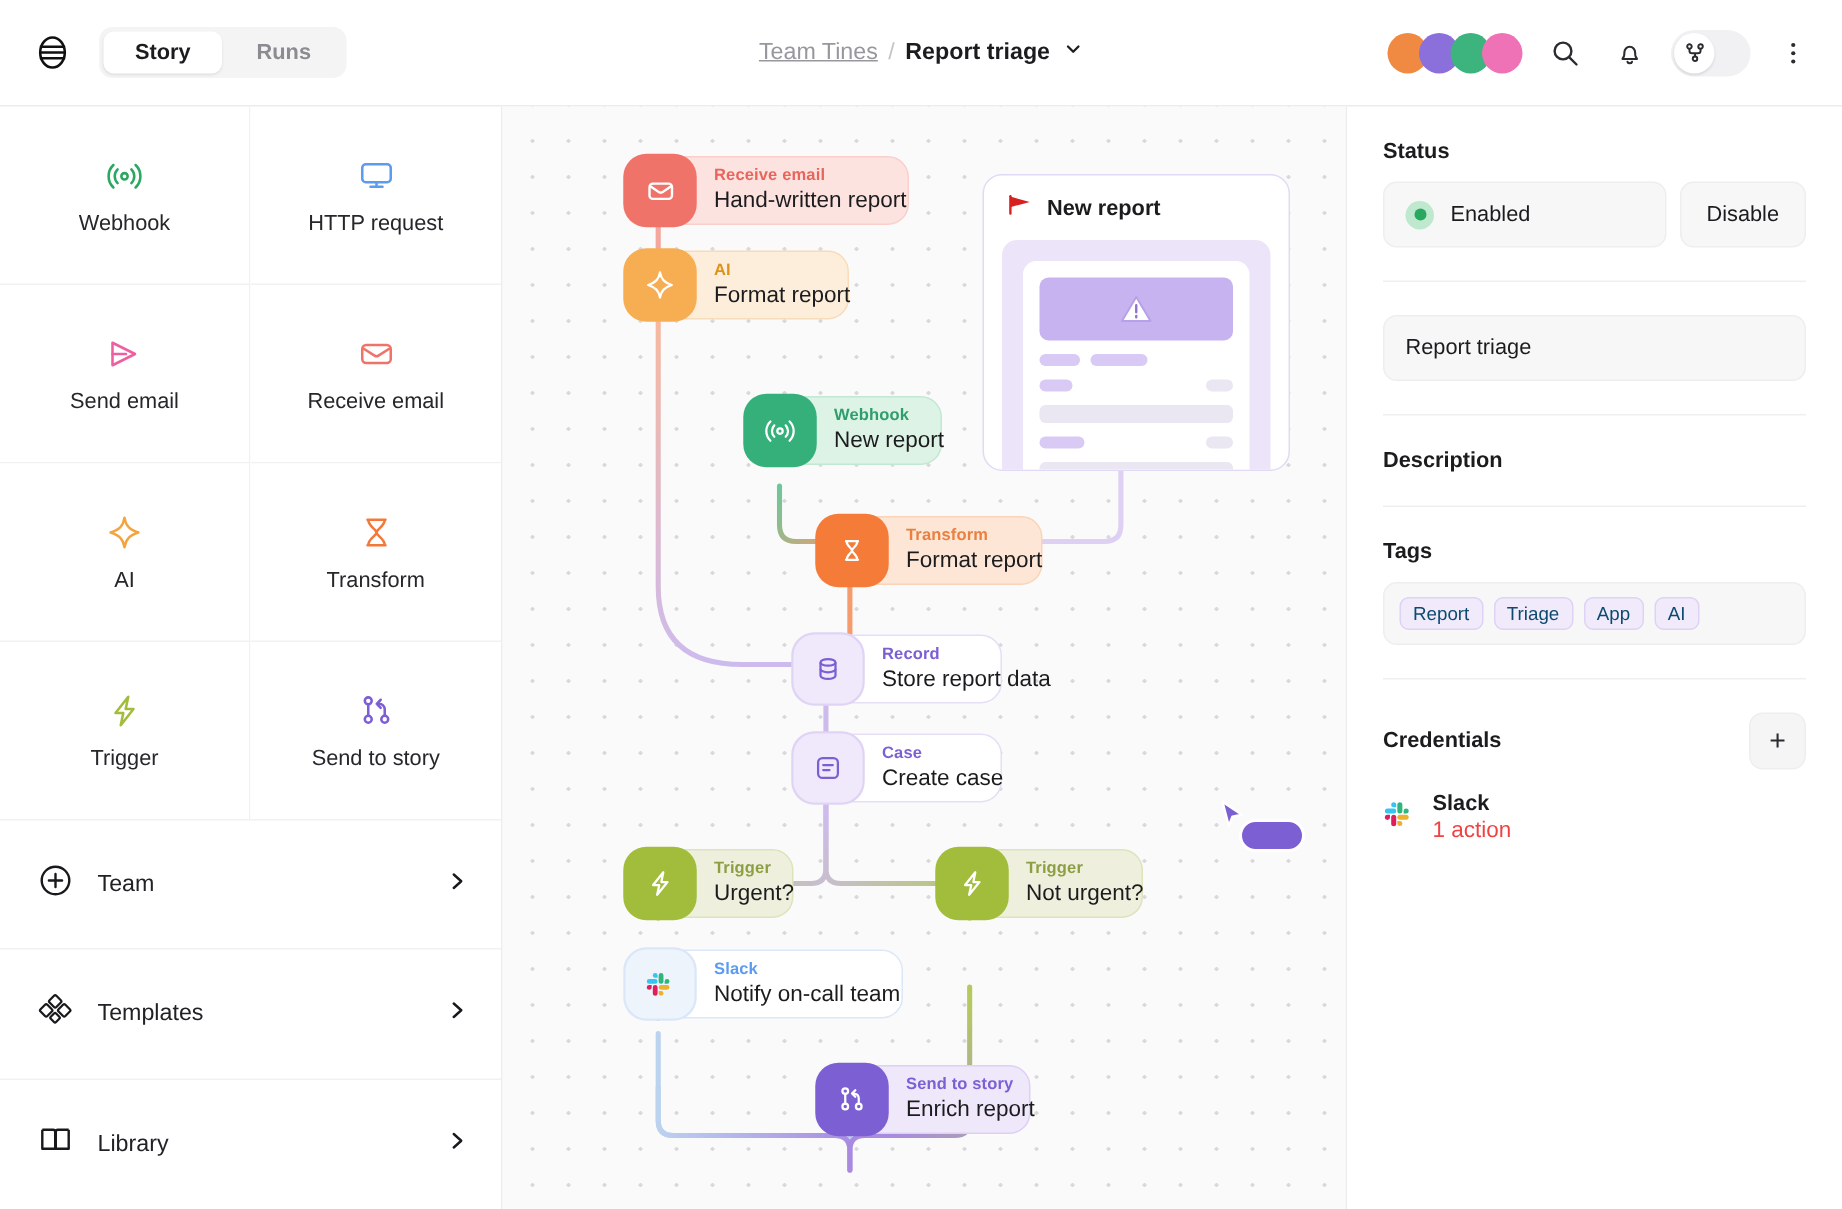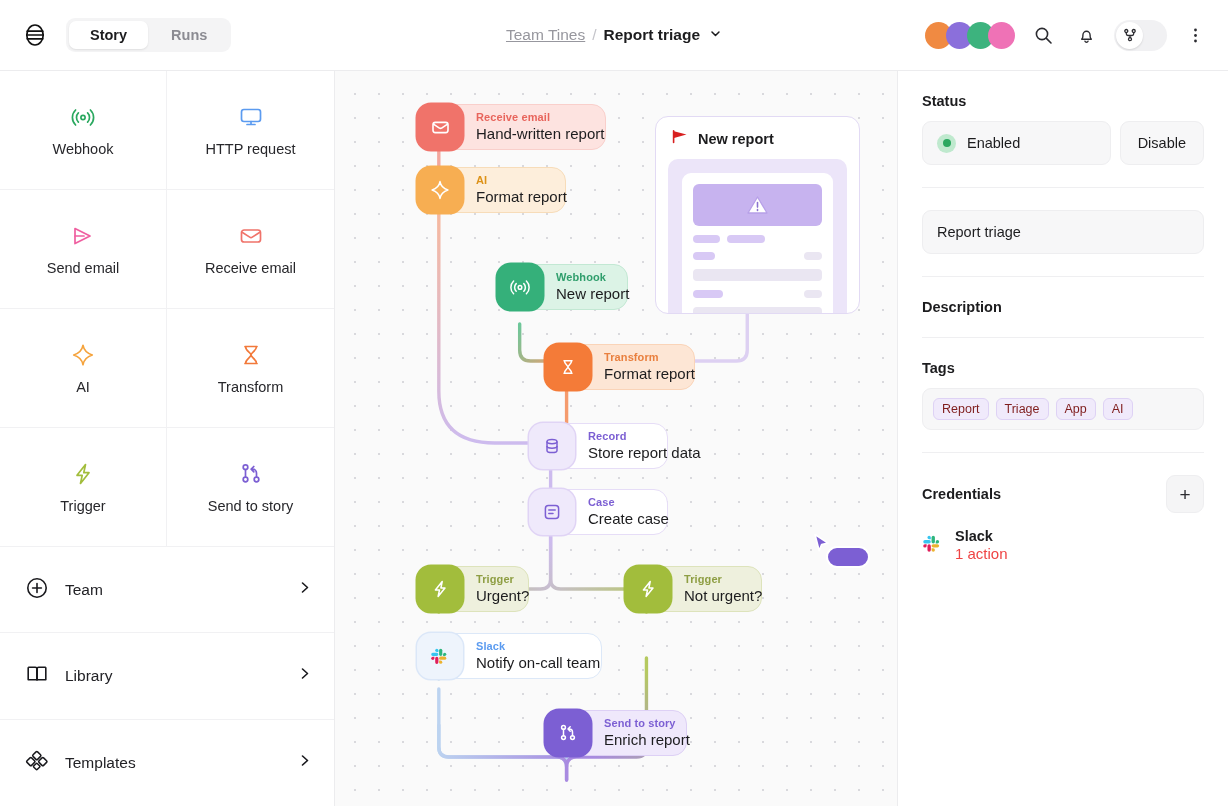--- a/index.html
+++ b/index.html
@@ -161,21 +161,21 @@
   }
   .desc-box {
     border-radius: 9px; background: #f7f7f8; border: 1px solid #eeeef0;
     padding: 13px 14px; font-size: 14.2px; color: #26262a; line-height: 1.52;
   }
   .tags-box {
     border-radius: 9px; background: #f7f7f8; border: 1px solid #eeeef0;
     padding: 9px 10px; display: flex; flex-wrap: wrap; gap: 7px;
   }
   .tag {
-    background: #f0eafb; border: 1px solid #ded2f5; color: #7f1d1d;
+    background: #f0eafb; border: 1px solid #ded2f5; color: #0c4a6e;
     font-size: 12.5px; border-radius: 6px; padding: 3px 8px; cursor: pointer;
   }
   .cred-head { display: flex; align-items: center; }
   .add-btn {
     margin-left: auto; width: 38px; height: 38px; border-radius: 9px;
     background: #f5f5f6; border: 1px solid #eeeef0;
     display: flex; align-items: center; justify-content: center; cursor: pointer;
     font-size: 19px; color: #2b2b30; line-height: 1;
   }
   .cred-item { display: flex; align-items: center; gap: 12px; margin-top: 14px; cursor: pointer; }
@@ -348,42 +348,42 @@
         <span class="nav-chev">
           <svg width="15" height="15" viewBox="0 0 15 15" fill="none">
               <path d="M5.5 3l5 4.5-5 4.5" stroke="#19191d" stroke-width="1.6" stroke-linecap="round" stroke-linejoin="round"></path>
             </svg>
         </span>
       </div>
 
       <div class="nav-row">
         <span>
           <svg width="24" height="24" viewBox="0 0 24 24" fill="none">
-            <path d="M3.2 5.2h7.2c.8 0 1.4.6 1.4 1.4v12M20.8 5.2h-7.2c-.8 0-1.4.6-1.4 1.4v12" stroke="#19191d" stroke-width="1.6" stroke-linejoin="round"></path>
-            <path d="M3.2 5.2v12.6h17.6V5.2" stroke="#19191d" stroke-width="1.6" stroke-linejoin="round"></path>
-          </svg>
-        </span>
-        <span class="nav-label">Library</span>
-        <span class="nav-chev">
-          <svg width="15" height="15" viewBox="0 0 15 15" fill="none">
-              <path d="M5.5 3l5 4.5-5 4.5" stroke="#19191d" stroke-width="1.6" stroke-linecap="round" stroke-linejoin="round"></path>
-            </svg>
-        </span>
-      </div>
-
-      <div class="nav-row">
-        <span>
-          <svg width="24" height="24" viewBox="0 0 24 24" fill="none">
             <rect x="8.6" y="3.4" width="6.4" height="6.4" rx="1.1" transform="rotate(45 11.8 6.6)" stroke="#19191d" stroke-width="1.5"></rect>
             <rect x="2.6" y="9.4" width="6.4" height="6.4" rx="1.1" transform="rotate(45 5.8 12.6)" stroke="#19191d" stroke-width="1.5"></rect>
             <rect x="14.6" y="9.4" width="6.4" height="6.4" rx="1.1" transform="rotate(45 17.8 12.6)" stroke="#19191d" stroke-width="1.5"></rect>
             <rect x="9.2" y="15" width="5" height="5" rx="1" transform="rotate(45 11.7 17.5)" stroke="#19191d" stroke-width="1.5"></rect>
           </svg>
         </span>
         <span class="nav-label">Templates</span>
+        <span class="nav-chev">
+          <svg width="15" height="15" viewBox="0 0 15 15" fill="none">
+              <path d="M5.5 3l5 4.5-5 4.5" stroke="#19191d" stroke-width="1.6" stroke-linecap="round" stroke-linejoin="round"></path>
+            </svg>
+        </span>
+      </div>
+
+      <div class="nav-row">
+        <span>
+          <svg width="24" height="24" viewBox="0 0 24 24" fill="none">
+            <path d="M3.2 5.2h7.2c.8 0 1.4.6 1.4 1.4v12M20.8 5.2h-7.2c-.8 0-1.4.6-1.4 1.4v12" stroke="#19191d" stroke-width="1.6" stroke-linejoin="round"></path>
+            <path d="M3.2 5.2v12.6h17.6V5.2" stroke="#19191d" stroke-width="1.6" stroke-linejoin="round"></path>
+          </svg>
+        </span>
+        <span class="nav-label">Library</span>
         <span class="nav-chev">
           <svg width="15" height="15" viewBox="0 0 15 15" fill="none">
               <path d="M5.5 3l5 4.5-5 4.5" stroke="#19191d" stroke-width="1.6" stroke-linecap="round" stroke-linejoin="round"></path>
             </svg>
         </span>
       </div>
     </div>
 
     <div class="canvas">
 

